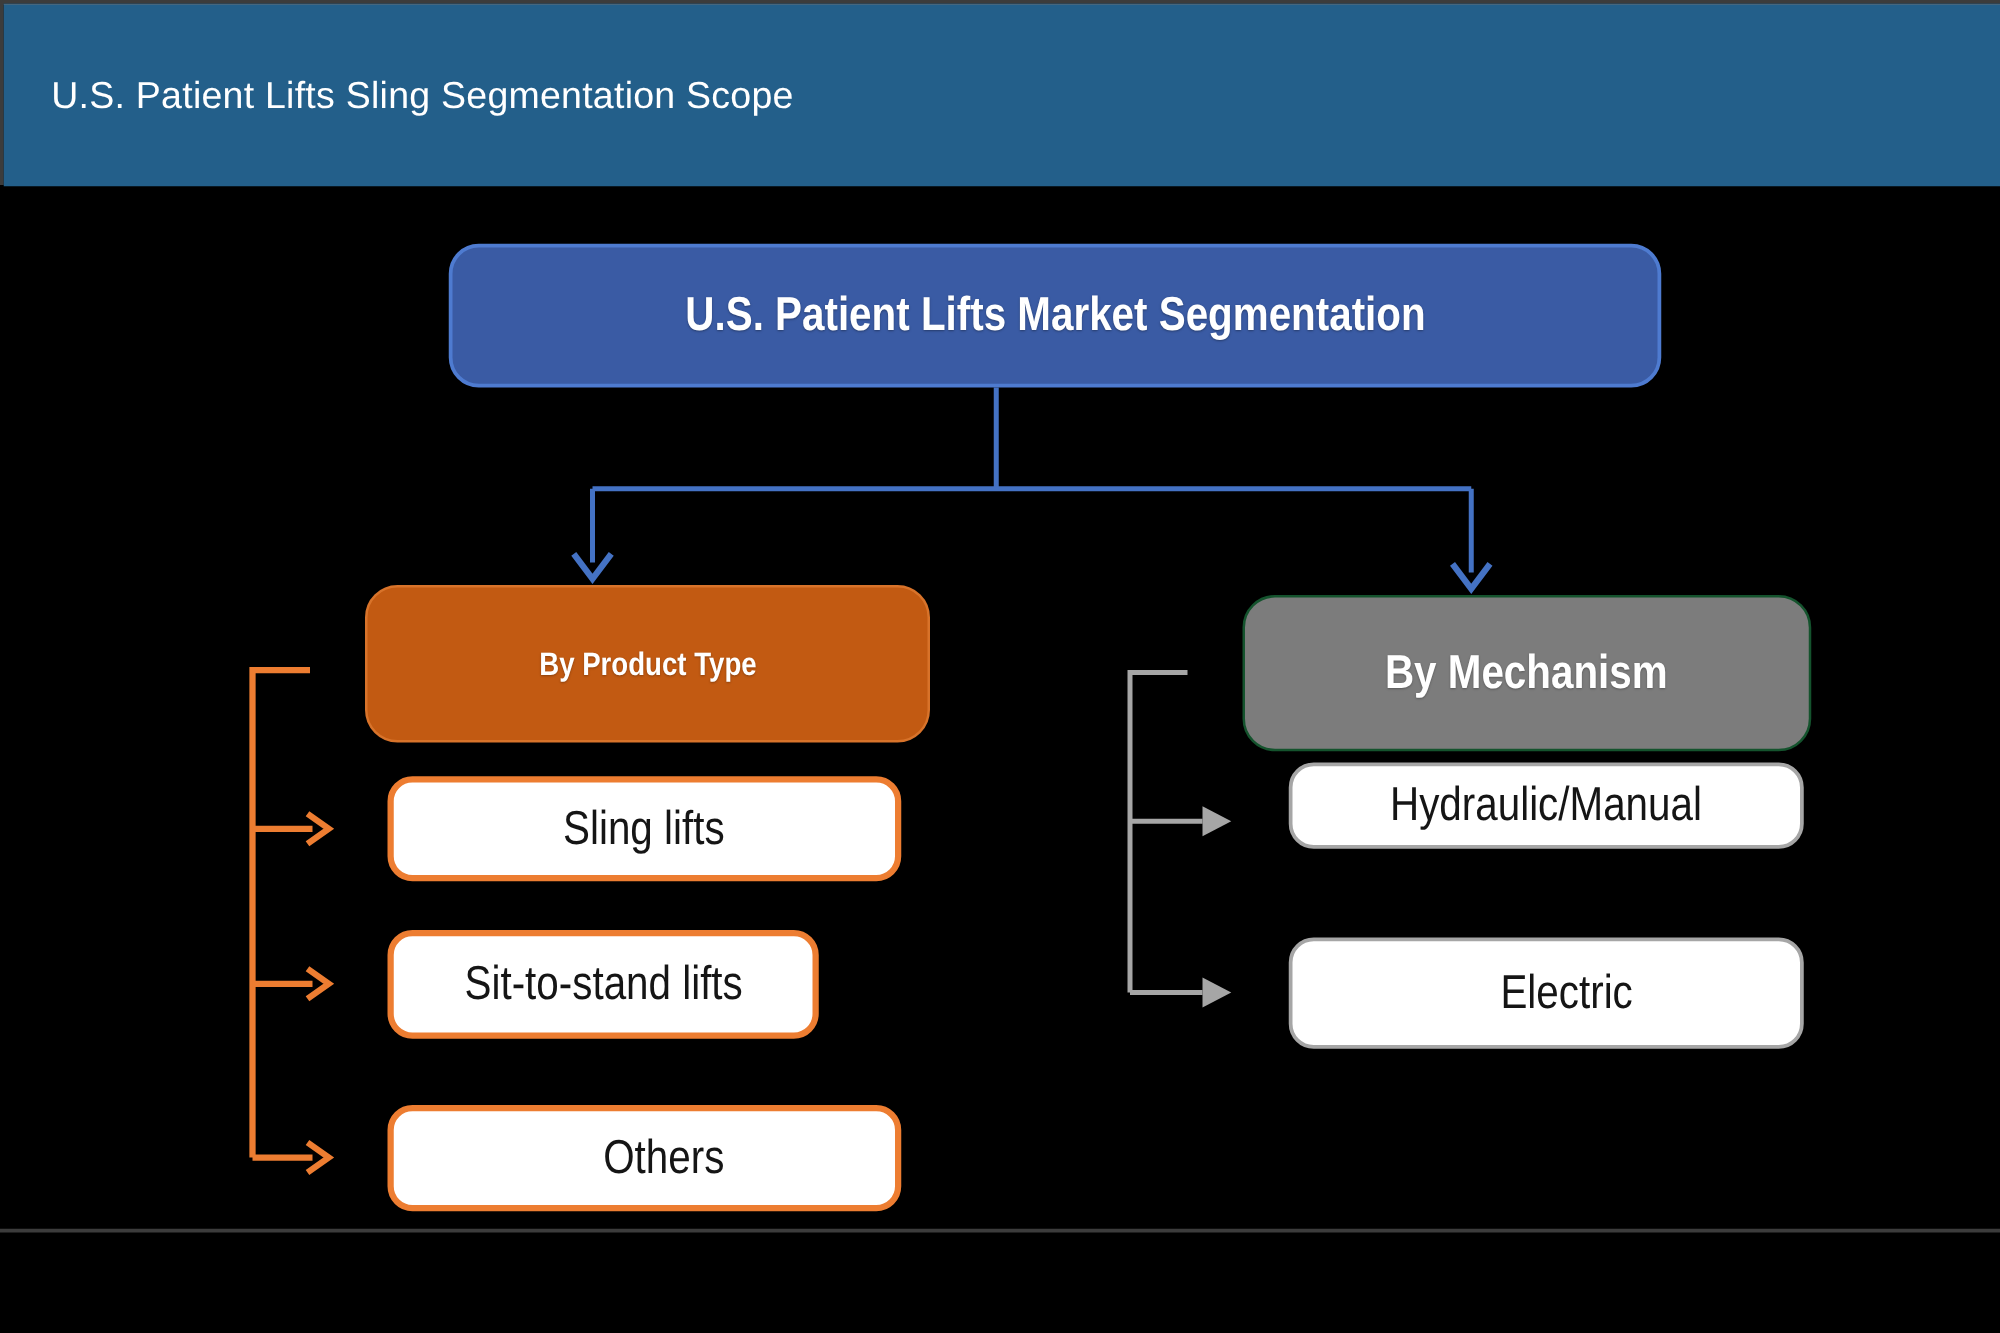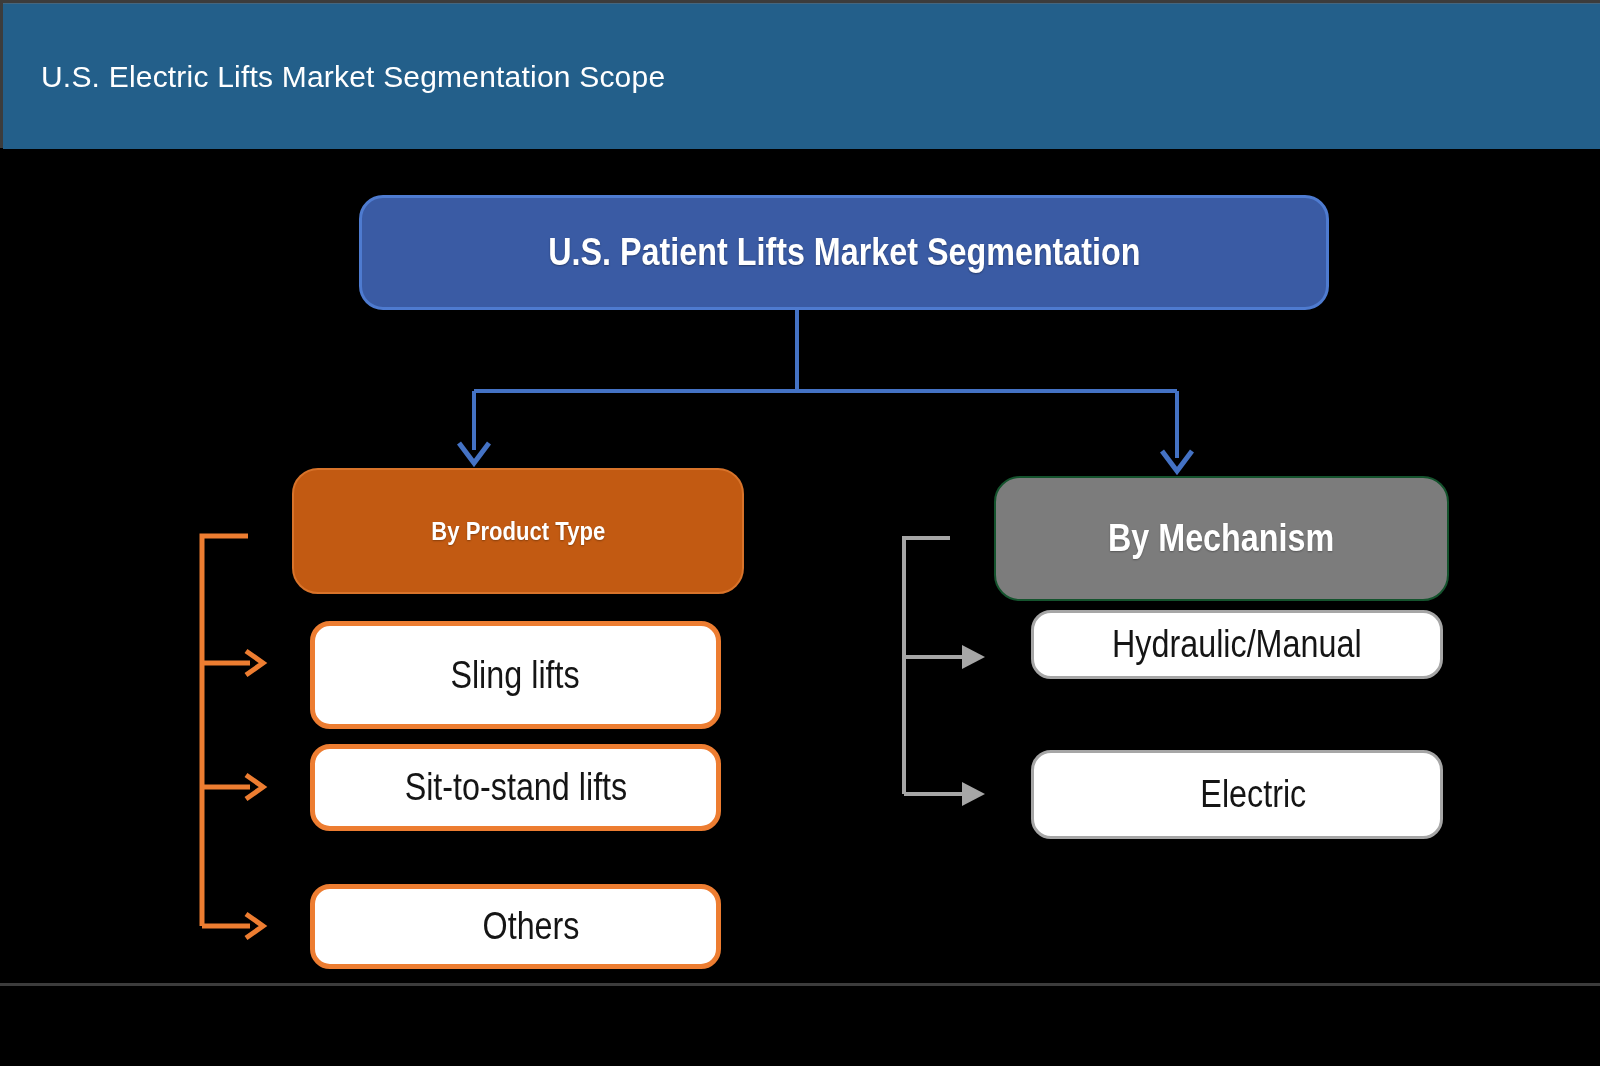--- a/index.html
+++ b/index.html
@@ -64,36 +64,36 @@
     color:#ffffff;font-size:38px;font-weight:700;
     text-shadow:0 1px 2px rgba(0,0,0,0.3);
   }
   .node.child{
     background:#ffffff;color:var(--child-text);
     font-size:38px;font-weight:400;border-radius:20px;
   }
   .node.child.orange{border:5px solid var(--orange);}
   .node.child.gray{border:3px solid var(--gray);}
 
-  .node.sling   {left:266px;top:621px;width:411px;height:108px;}
-  .node.sit     {left:266px;top:744px;width:411px;height:87px;}
+  .node.sling   {left:266px;top:621px;width:411px;height:84px;}
+  .node.sit     {left:266px;top:744px;width:345px;height:87px;}
   .node.others  {left:266px;top:884px;width:411px;height:85px;padding-left:32px;}
   .node.hydraulic{left:987px;top:610px;width:412px;height:69px;}
   .node.electric {left:987px;top:750px;width:412px;height:89px;padding-left:33px;}
 </style>
 </head>
 <body>
 
 <div class="canvas">
 
   <div class="frame-top"></div>
   <div class="frame-left"></div>
 
   <div class="header">
-    <div class="header-title">U.S. Electric Lifts Market Segmentation Scope</div>
+    <div class="header-title">U.S. Patient Lifts Sling Segmentation Scope</div>
   </div>
 
   <svg class="connectors" viewBox="0 0 1600 1066" xmlns="http://www.w3.org/2000/svg">
 
     <g fill="none" style="stroke:var(--connector-blue)" stroke-width="4">
       <path d="M797 310 V391"></path>
       <path d="M474 391 H1177"></path>
       <path d="M474 391 V450"></path>
       <path d="M1177 391 V458"></path>
       <polyline points="459,443 474,463 489,443" stroke-width="5"></polyline>

